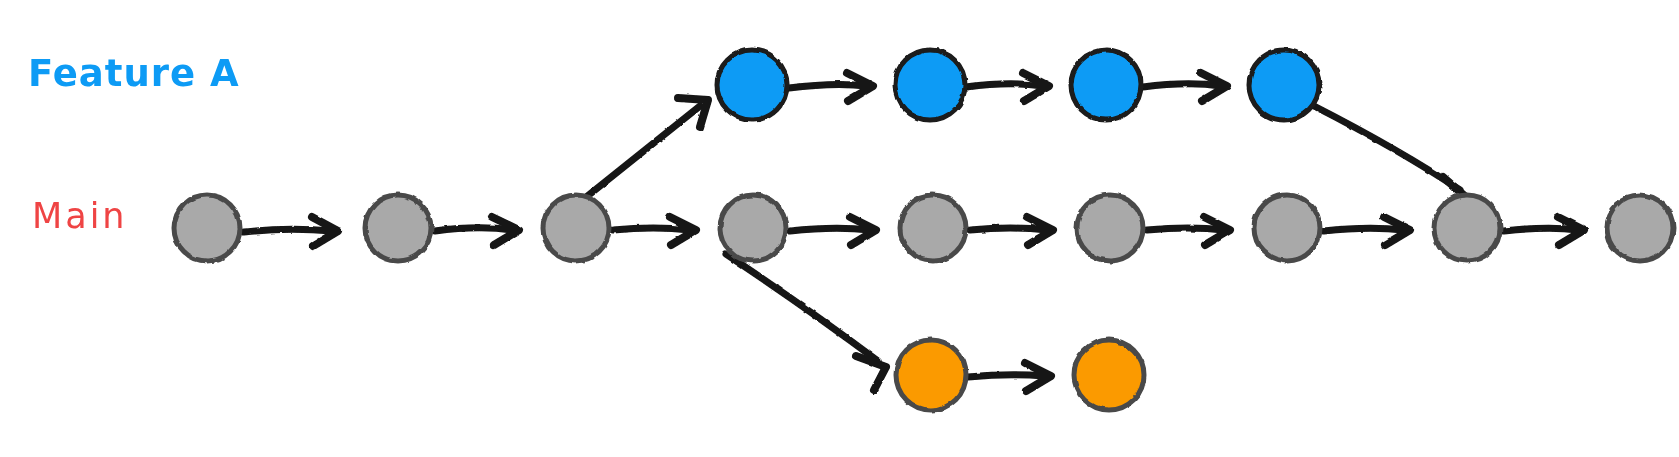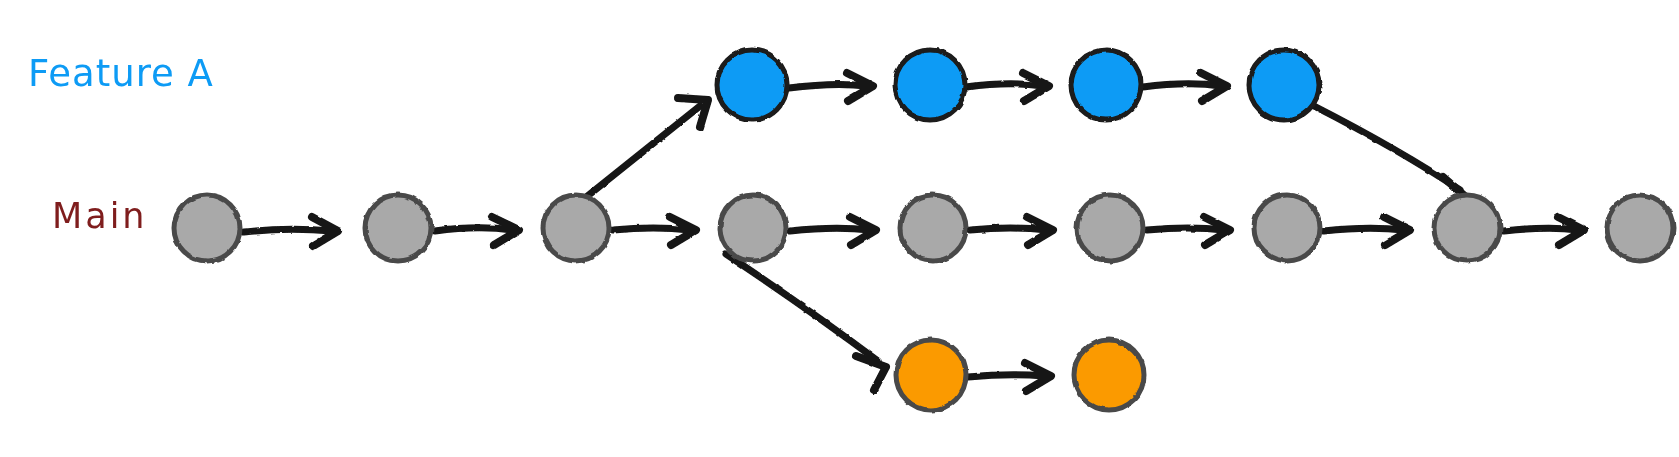--- a/index.html
+++ b/index.html
@@ -157,18 +157,18 @@
       <circle cx="1106" cy="85" r="35" fill="#0d9bf5" stroke="#1a1a1a" stroke-width="5"></circle>
       <circle cx="1284" cy="85" r="35" fill="#0d9bf5" stroke="#1a1a1a" stroke-width="5"></circle>
     </g>
 
     <g id="feature-b-nodes" filter="url(#rough)">
       <circle cx="931" cy="375" r="35" fill="#fb9a00" stroke="#4a4a4a" stroke-width="5"></circle>
       <circle cx="1109" cy="375" r="35" fill="#fb9a00" stroke="#4a4a4a" stroke-width="5"></circle>
     </g>
   </svg>
 
-  <div class="branch-label" id="label-feature-a" style="color: rgb(13, 155, 245);">Feature A</div>
+  <div class="branch-label" id="label-feature-a" style="color: rgb(13, 155, 245); font-weight: bold;">Feature A</div>
 
-  <div class="branch-label" id="label-main" style="color: #7f1d1d; margin-left: 20px;">Main</div>
+  <div class="branch-label" id="label-main" style="color: #ef4444;">Main</div>
 
 
 </div>
 
 </body></html>

